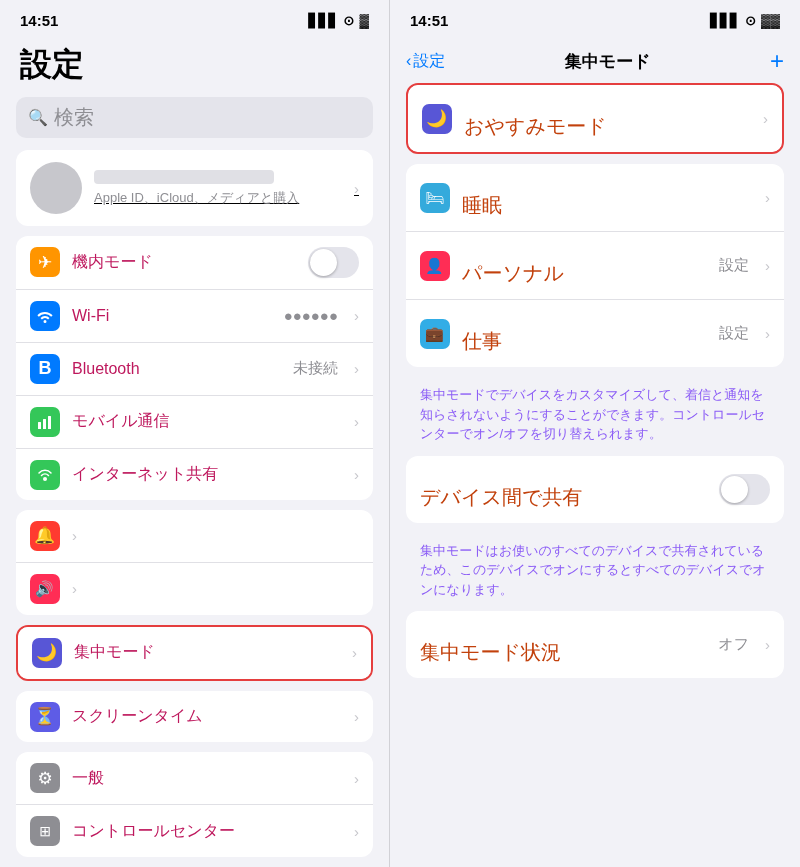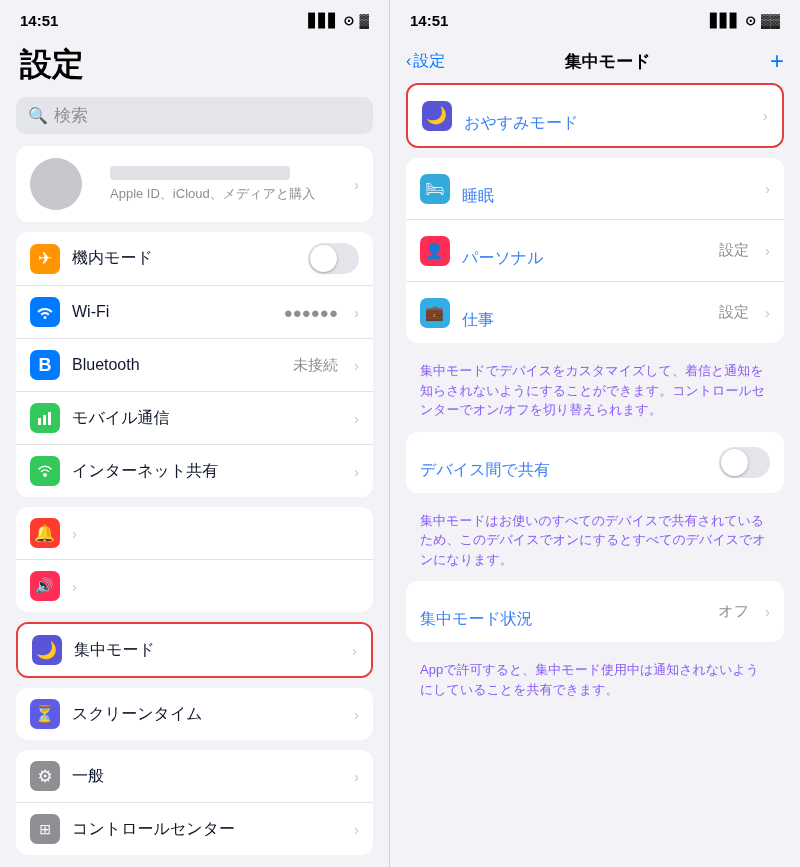--- a/index.html
+++ b/index.html
@@ -52,21 +52,21 @@
       background: #e4e4eb;
       border-radius: 10px;
       display: flex;
       align-items: center;
       padding: 7px 12px;
       gap: 6px;
     }
 
     .search-bar-text {
       color: #8e8e93;
-      font-size: 17px;
+      font-size: 20px;
     }
 
     .settings-section {
       margin: 0 16px 10px 16px;
       background: #fff;
       border-radius: 12px;
       overflow: hidden;
     }
 
     .settings-row {
@@ -101,21 +101,21 @@
 
     .icon-red { background: #ff3b30; }
     .icon-red2 { background: #ff2d55; }
     .icon-purple { background: #5856d6; }
     .icon-indigo { background: #5e5ce6; }
     .icon-gray { background: #8e8e93; }
 
     .row-label {
       flex: 1;
       font-size: 16px;
-      color: #0f172a;
+      color: #be185d;
     }
 
     .row-value {
       font-size: 15px;
       color: #8e8e93;
       margin-right: 4px;
     }
 
     .chevron {
       color: #c7c7cc;
@@ -153,22 +153,23 @@
     .focus-row-highlight .settings-row {
       border-bottom: none;
       border-radius: 10px;
     }
 
     
     .appleid-row {
       display: flex;
       align-items: center;
       padding: 12px 14px;
-      gap: 28px;
+      gap: 12px;
       cursor: pointer;
+      text-decoration: underline;
     }
 
     .appleid-avatar {
       width: 52px;
       height: 52px;
       border-radius: 50%;
       background: #c7c7cc;
       flex-shrink: 0;
     }
 
@@ -269,22 +270,22 @@
       color: #fff;
     }
 
     .icon-dark-purple { background: #5856d6; }
     .icon-blue-sleep { background: #34aadc; }
     .icon-pink-personal { background: #ff2d55; }
     .icon-teal-work { background: #32ade6; }
 
     .right-row-label {
       flex: 1;
-      font-size: 16px;
-      color: #3b82f6;
+      font-size: 20px;
+      color: #c2410c;
       margin-top: 16px;
     }
 
     .right-row-value {
       font-size: 15px;
       color: #8e8e93;
       margin-right: 4px;
     }
 
     
@@ -493,16 +494,15 @@
     <div class="description-text">集中モードはお使いのすべてのデバイスで共有されているため、このデバイスでオンにするとすべてのデバイスでオンになります。</div>
 
     <div class="right-section">
       <div class="right-row" style="border-bottom:none;">
         <span class="right-row-label">集中モード状況</span>
         <span class="right-row-value">オフ</span>
         <span class="chevron">›</span>
       </div>
     </div>
 
-    <div class="description-text">Appで許可すると、集中モード使用中は通知されないようにしていることを共有できます。</div>
 
   </div>
 </div>
 
 </body></html>

